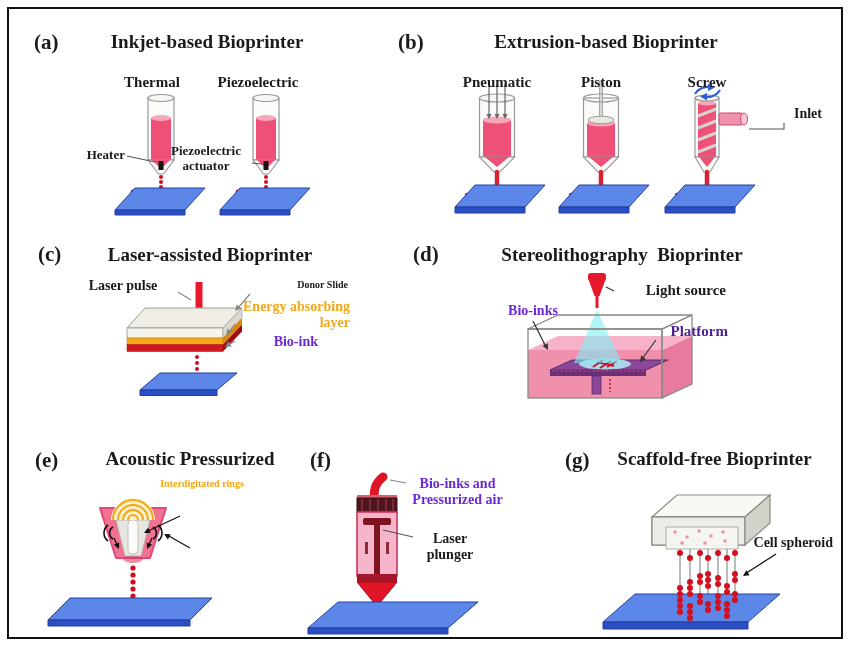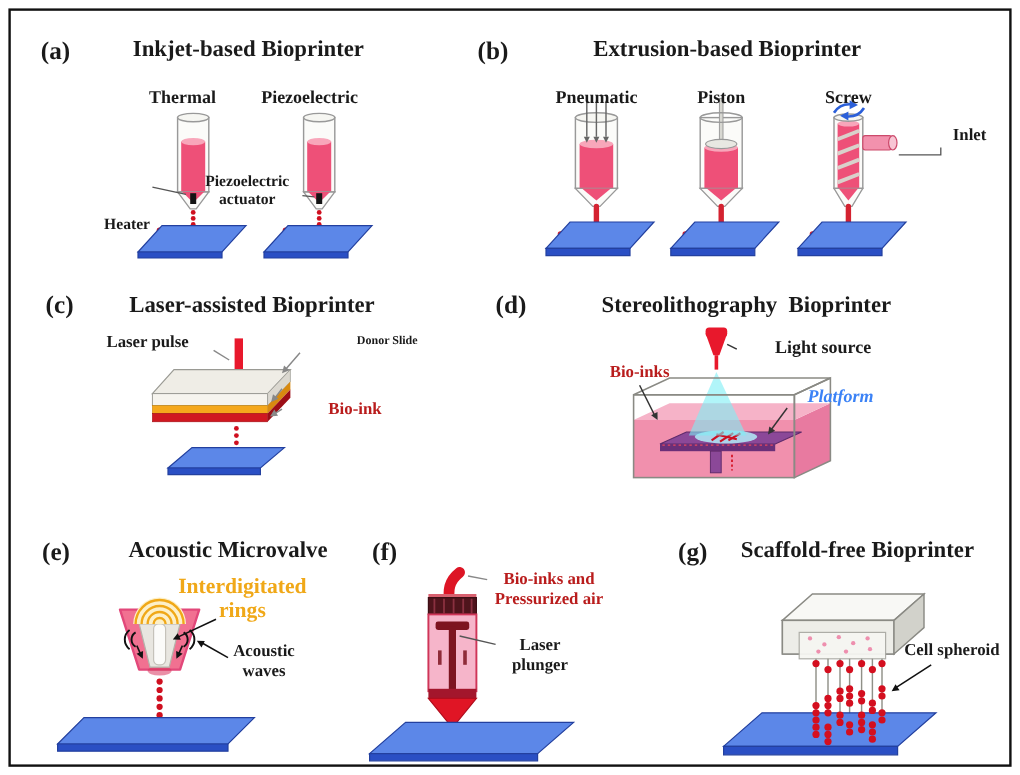--- a/index.html
+++ b/index.html
@@ -8,22 +8,22 @@
   #frame{position:absolute;inset:7px;border:2.5px solid #111;}
   .panel{position:absolute;}
   .panel svg{position:absolute;left:0;top:0;}
   .letter{position:absolute;font-weight:700;font-size:21px;}
   .panel-title{position:absolute;font-weight:700;font-size:19px;text-align:center;white-space:pre;}
   .sublabel{position:absolute;font-weight:700;font-size:15px;text-align:center;}
   .ann{position:absolute;font-weight:700;font-size:13px;line-height:1.12;text-align:right;}
   .ctr{text-align:center;}
   .rt{text-align:right;}
   .lbl-orange{color:#f0a818;}
-  .lbl-red{color:#b91c1c;}
-  .lbl-blue{color:#3b82f6;font-style:italic;}
+  .lbl-red{color:#6d28d9;}
+  .lbl-blue{color:#4c1d95;}
 </style>
 </head>
 <body>
 
 <div id="fig">
   <div id="frame"></div>
 
   <div class="panel" style="left:28px;top:24px;width:310px;height:202px;">
     <svg width="310" height="202" viewBox="0 0 310 202">
 
@@ -74,21 +74,21 @@
         <polygon points="192,186 262,186 282,164 212,164" fill="#5c87e8" stroke="#23409f" stroke-width="1"></polygon>
         <polygon points="192,186 262,186 262,191 192,191" fill="#2a4fc4" stroke="#23409f" stroke-width="1"></polygon>
       </g>
       <line x1="99" y1="132" x2="127" y2="138" stroke="#555" stroke-width="1.1"></line>
       <line x1="224" y1="139" x2="234" y2="140" stroke="#555" stroke-width="1.1"></line>
     </svg>
     <div class="letter" style="left:6px;top:6px;">(a)</div>
     <div class="panel-title" style="left:59px;top:7px;width:240px;">Inkjet-based Bioprinter</div>
     <div class="sublabel" style="left:79px;top:50px;width:90px;">Thermal</div>
     <div class="sublabel" style="left:180px;top:50px;width:100px;">Piezoelectric</div>
-    <div class="ann rt" style="left:45px;top:124px;width:52px;margin-top:32px;">Heater</div>
+    <div class="ann rt" style="left:45px;top:124px;width:52px;">Heater</div>
     <div class="ann ctr" style="left:133px;top:120px;width:90px;">Piezoelectric actuator</div>
   </div>
 
   <div class="panel" style="left:390px;top:24px;width:440px;height:202px;">
     <svg width="440" height="202" viewBox="0 0 440 202">
 
       <g>
         <rect x="89.5" y="74" width="35" height="59" fill="#fbfbf9" stroke="#999" stroke-width="1.2"></rect>
         <rect x="93" y="96" width="28" height="37" fill="#ee5078"></rect>
         <ellipse cx="107" cy="96" rx="14" ry="3.5" fill="#f8a6ba"></ellipse>
@@ -204,20 +204,21 @@
       <g fill="#888">
         <polygon points="207,79 208.7,72.5 213.2,76.5"></polygon>
         <polygon points="198,103 199.5,96.5 204.1,100.3"></polygon>
         <polygon points="197,115 200.6,109.3 203.7,114.5"></polygon>
       </g>
     </svg>
     <div class="letter" style="left:10px;top:10px;">(c)</div>
     <div class="panel-title" style="left:62px;top:12px;width:240px;">Laser-assisted Bioprinter</div>
     <div class="ann ctr" style="left:39px;top:46px;width:112px;font-size:14px;">Laser pulse</div>
     <div class="ann" style="left:210px;top:47px;width:110px;font-size:10px;">Donor Slide</div>
+    <div class="ann lbl-orange" style="left:210px;top:67px;width:112px;font-size:14px;">Energy absorbing layer</div>
     <div class="ann lbl-red" style="left:210px;top:102px;width:80px;font-size:14px;">Bio-ink</div>
   </div>
 
   <div class="panel" style="left:400px;top:232px;width:430px;height:200px;">
     <svg width="430" height="200" viewBox="0 0 430 200">
 
       <g>
         <rect x="128" y="118" width="134" height="48" fill="#f190ad"></rect>
         <polygon points="262,118 292,104 292,152 262,166" fill="#e87aa0"></polygon>
         <polygon points="128,118 262,118 292,104 158,104" fill="#f6b3c8"></polygon>
@@ -304,23 +305,22 @@
       <g>
         <polygon points="20,184 162,184 184,162 42,162" fill="#5c87e8" stroke="#23409f" stroke-width="1"></polygon>
         <polygon points="20,184 162,184 162,190 20,190" fill="#2a4fc4" stroke="#23409f" stroke-width="1"></polygon>
       </g>
       <line x1="152" y1="80" x2="118" y2="96" stroke="#111" stroke-width="1.3"></line>
       <polygon points="116,97 120.1,91.7 122.7,97.1" fill="#111"></polygon>
       <line x1="162" y1="112" x2="139" y2="99" stroke="#111" stroke-width="1.3"></line>
       <polygon points="136,98 142.7,98.2 139.9,103.5" fill="#111"></polygon>
     </svg>
     <div class="letter" style="left:7px;top:12px;">(e)</div>
-    <div class="panel-title" style="left:47px;top:12px;width:230px;">Acoustic Microvalve</div>
-    <div class="ann ctr lbl-orange" style="left:118px;top:42px;width:112px;font-size:18px;">Interdigitated rings</div>
-    <div class="ann ctr" style="left:155px;top:100px;width:74px;font-size:14px;">Acoustic waves</div>
+    <div class="panel-title" style="left:47px;top:12px;width:230px;">Acoustic Pressurized</div>
+    <div class="ann ctr lbl-orange" style="left:118px;top:42px;width:112px;font-size:10px;">Interdigitated rings</div>
   </div>
 
   <div class="panel" style="left:300px;top:436px;width:260px;height:205px;">
     <svg width="260" height="205" viewBox="0 0 260 205">
       <path d="M75,66 C73,56 74,48 83,41" fill="none" stroke="#dd1525" stroke-width="9" stroke-linecap="round"></path>
       <g>
         <rect x="57" y="59" width="40" height="5" fill="#d8606f"></rect>
         <rect x="57" y="62" width="40" height="14" fill="#4f141c" stroke="#3d0e14" stroke-width="1"></rect>
         <g stroke="#8a3040" stroke-width="1.5">
           <line x1="62" y1="63" x2="62" y2="75"></line>

